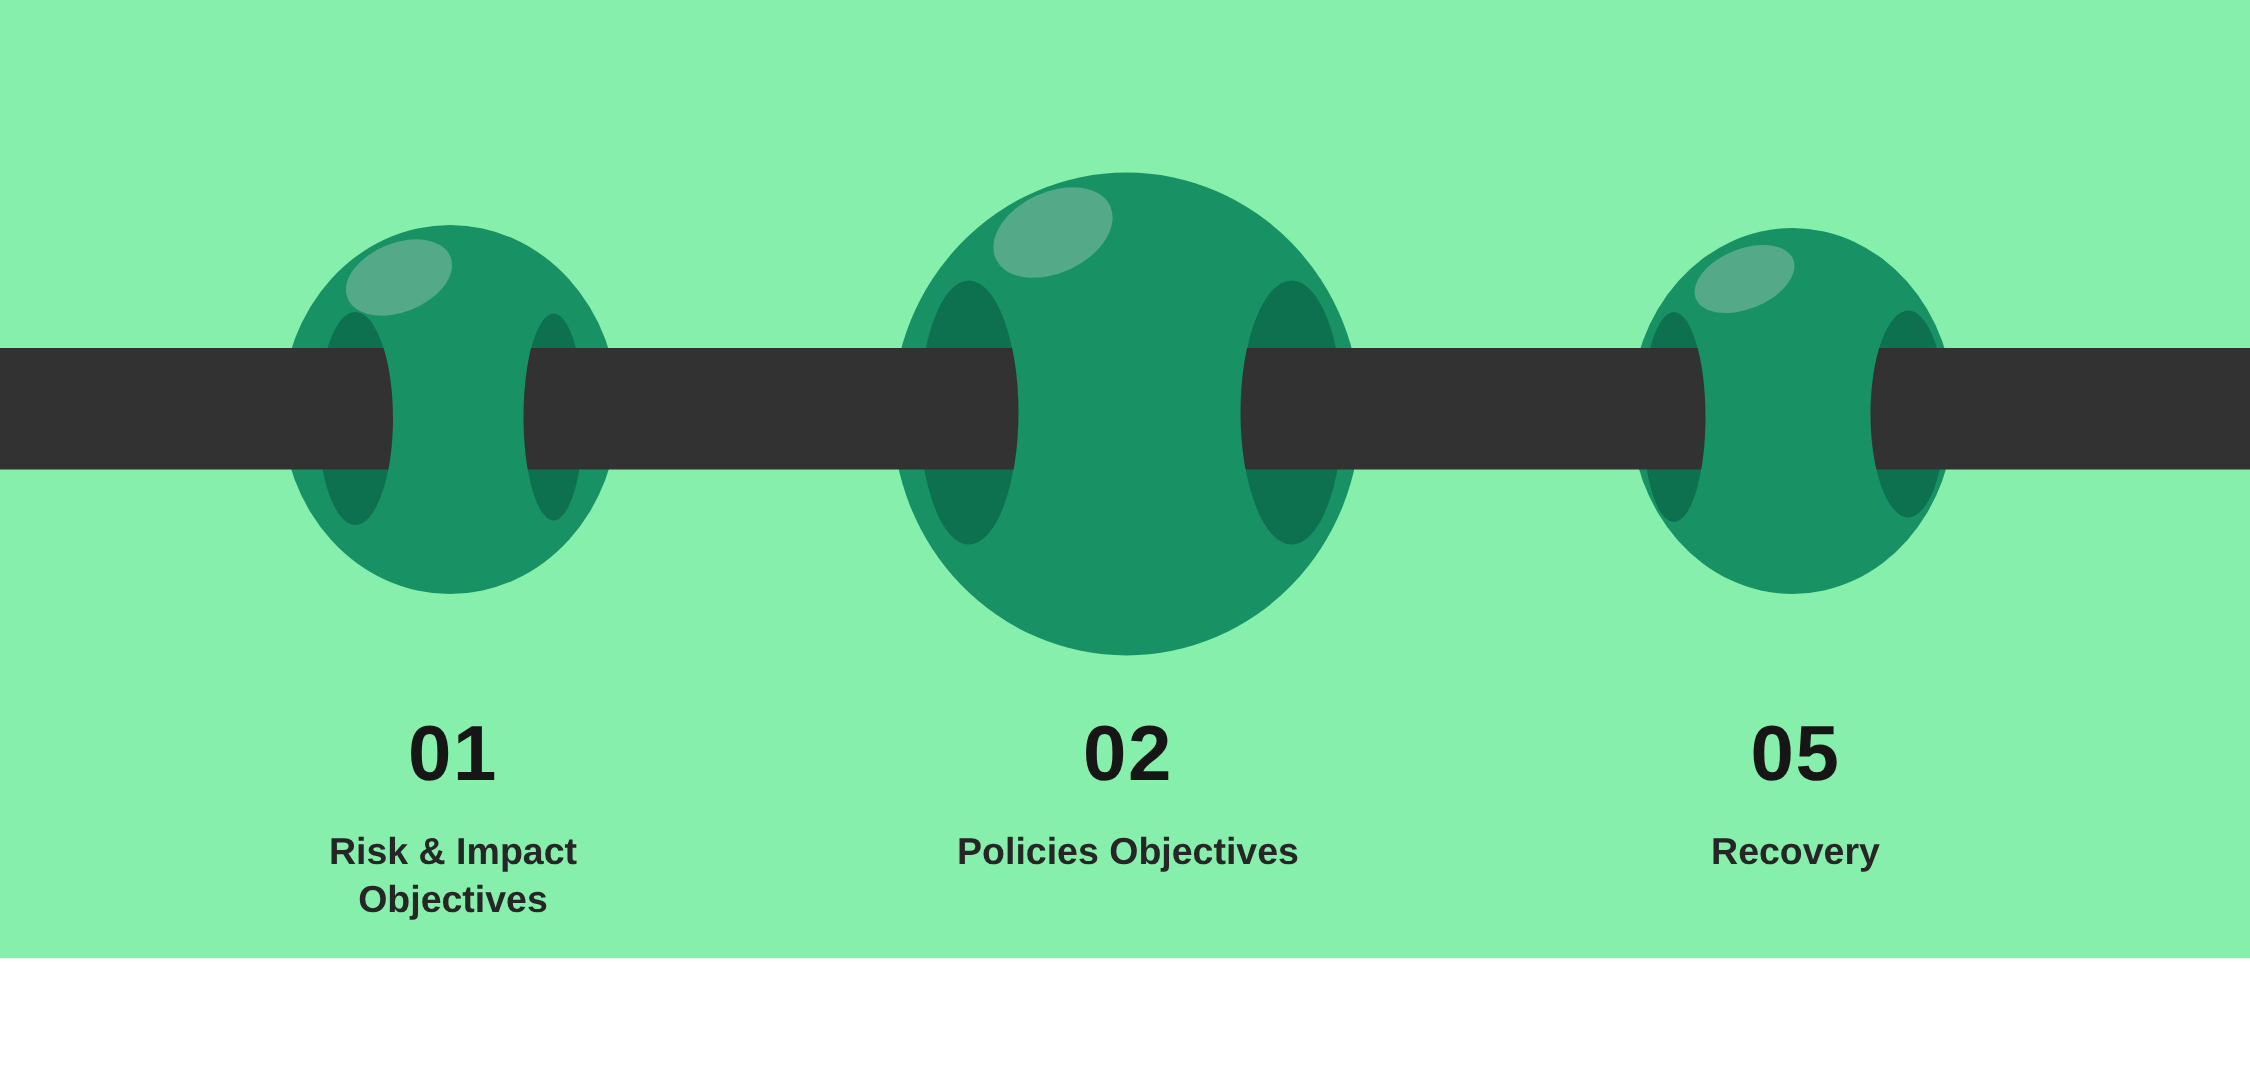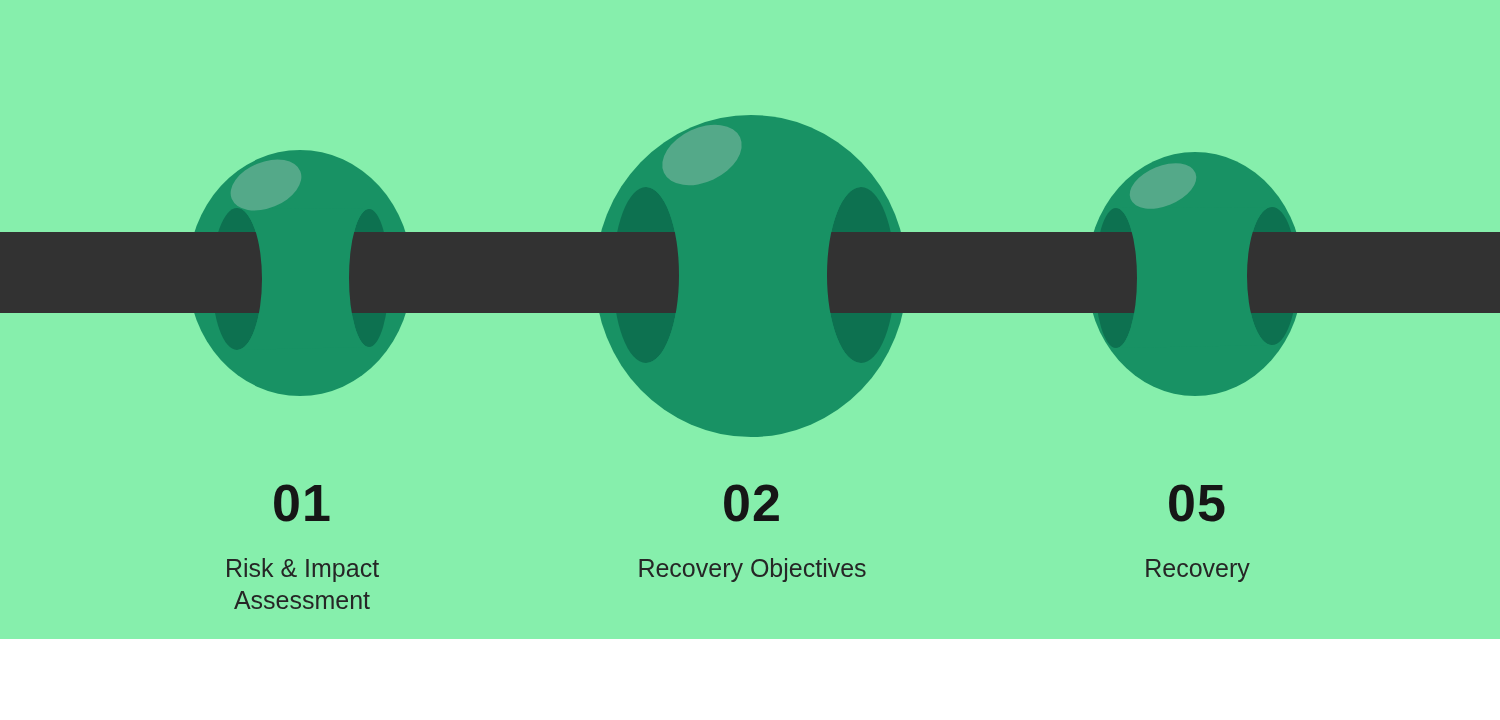--- a/index.html
+++ b/index.html
@@ -34,21 +34,21 @@
     font-size: 52px;
     line-height: 52px;
     font-weight: 700;
     letter-spacing: 1px;
     color: #161616;
   }
   .step-label {
     margin-top: 23px;
     font-size: 25px;
     line-height: 32px;
-    font-weight: 400;
+    font-weight: 700;
     color: #262626;
   }
   .step-1 { left: 302px; }
   .step-2 { left: 752px; }
   .step-3 { left: 1197px; }
 </style>
 </head>
 <body>
 
 <div class="canvas">
@@ -82,28 +82,28 @@
     <ellipse cx="702" cy="155" rx="42" ry="27" transform="rotate(-25 702 155)" fill="#54a989"></ellipse>
 
     <path d="M 1116 208 A 21 70 0 0 1 1116 348 L 1272 345 A 25 69 0 0 1 1272 207 Z" fill="#189264"></path>
     <ellipse cx="1163" cy="186" rx="35" ry="20" transform="rotate(-22 1163 186)" fill="#54a989"></ellipse>
   </svg>
 
   <div class="step step-1">
     <div class="step-number">01</div>
     <div class="step-label">
       <div>Risk &amp; Impact</div>
-      <div>Assessment</div>
+      <div>Objectives</div>
     </div>
   </div>
 
   <div class="step step-2">
     <div class="step-number">02</div>
     <div class="step-label">
-      <div>Recovery Objectives</div>
+      <div>Policies Objectives</div>
     </div>
   </div>
 
   <div class="step step-3">
     <div class="step-number">05</div>
     <div class="step-label">
       <div>Recovery</div>
     </div>
   </div>
 

